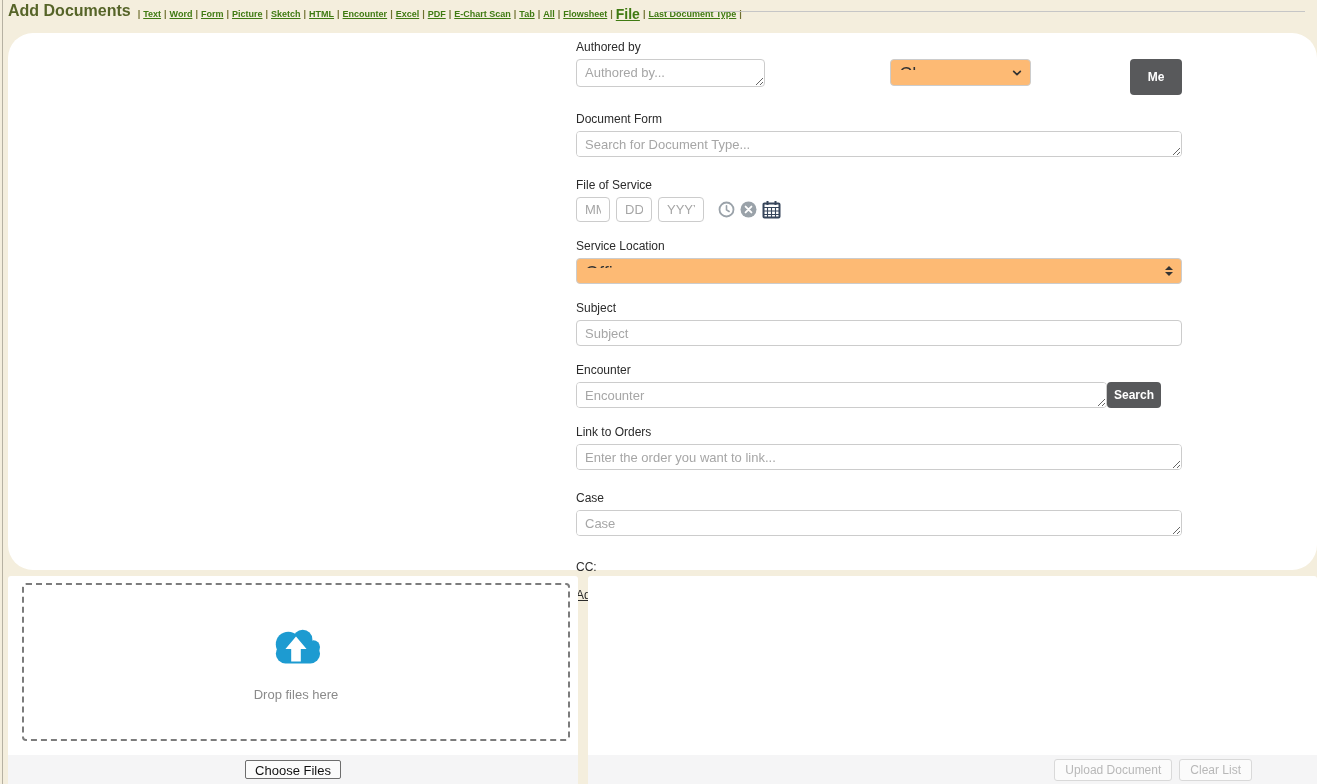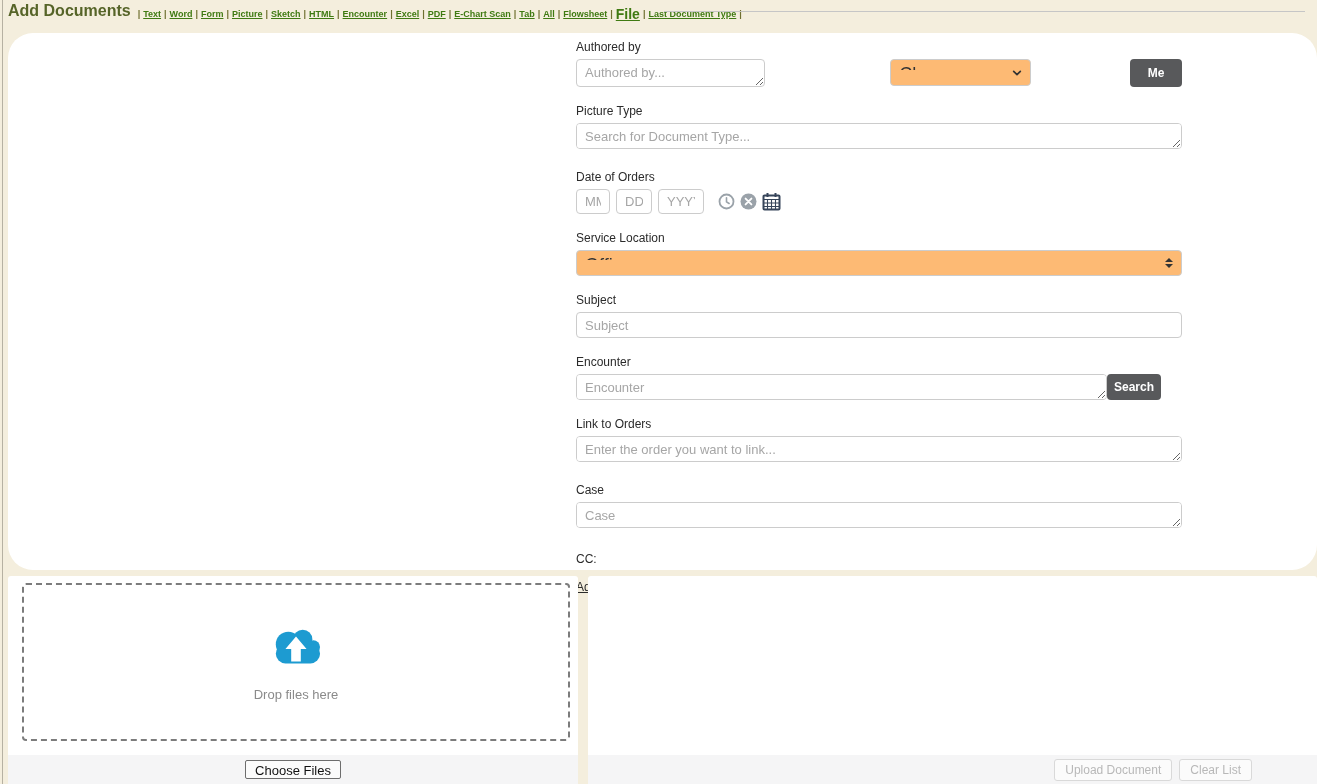--- a/index.html
+++ b/index.html
@@ -47,21 +47,21 @@
   .chevron { width:10px; height:10px; display:block; }
   .updown { display:flex; flex-direction:column; gap:2px; align-items:center; }
   .updown i { width:0; height:0; border-left:4px solid transparent; border-right:4px solid transparent; display:block; }
   .updown .up { border-bottom:4px solid #333; }
   .updown .down { border-top:4px solid #333; }
 
   .btn-dark {
     background:#58595b; color:#fff; border:none; border-radius:4px; font-family:inherit;
     font-size:12px; font-weight:bold; cursor:pointer;
   }
-  .btn-me { width:55px; height:28px; margin-left:99px; }
+  .btn-me { width:55px; height:36px; margin-left:99px; }
   .btn-search { width:54px; height:26px; margin-left:0; }
 
   .ta-wide { width:606px; height:26px; }
   .ta-encounter { width:531px; height:26px; }
 
   .date-row { display:flex; align-items:center; gap:6px; }
   .in-mm { width:34px; height:25px; padding:4px 0 4px 7px; }
   .in-dd { width:36px; height:25px; padding:4px 0 4px 7px; }
   .in-yyyy { width:46px; height:25px; padding:4px 0 4px 7px; }
   .date-icons { display:flex; align-items:center; gap:5px; margin-left:8px; }
@@ -152,24 +152,24 @@
         </select>
         <span class="sel-arrow">
           <svg class="chevron" viewBox="0 0 12 12">
               <path d="M2 4l4 4 4-4" fill="none" stroke="#333" stroke-width="2" stroke-linecap="round" stroke-linejoin="round"></path>
             </svg>
         </span>
       </span>
       <button class="btn-dark btn-me">Me</button>
     </div>
 
-    <label class="f-label">Picture Type</label>
+    <label class="f-label">Document Form</label>
     <textarea class="ta-wide" placeholder="Search for Document Type..." style=""></textarea>
 
-    <label class="f-label">Date of Orders</label>
+    <label class="f-label">File of Service</label>
     <div class="date-row">
       <input type="text" class="in-mm" placeholder="MM" style="">
       <input type="text" class="in-dd" placeholder="DD" style="">
       <input type="text" class="in-yyyy" placeholder="YYYY" style="">
       <span class="date-icons">
         <button class="icon-btn">
           <svg width="17" height="17" viewBox="0 0 17 17">
             <circle cx="8.5" cy="8.5" r="7" fill="none" stroke="#9aa2a9" stroke-width="1.8"></circle>
             <path d="M8.5 4.8v4l2.6 1.7" fill="none" stroke="#9aa2a9" stroke-width="1.6" stroke-linecap="round"></path>
           </svg>

